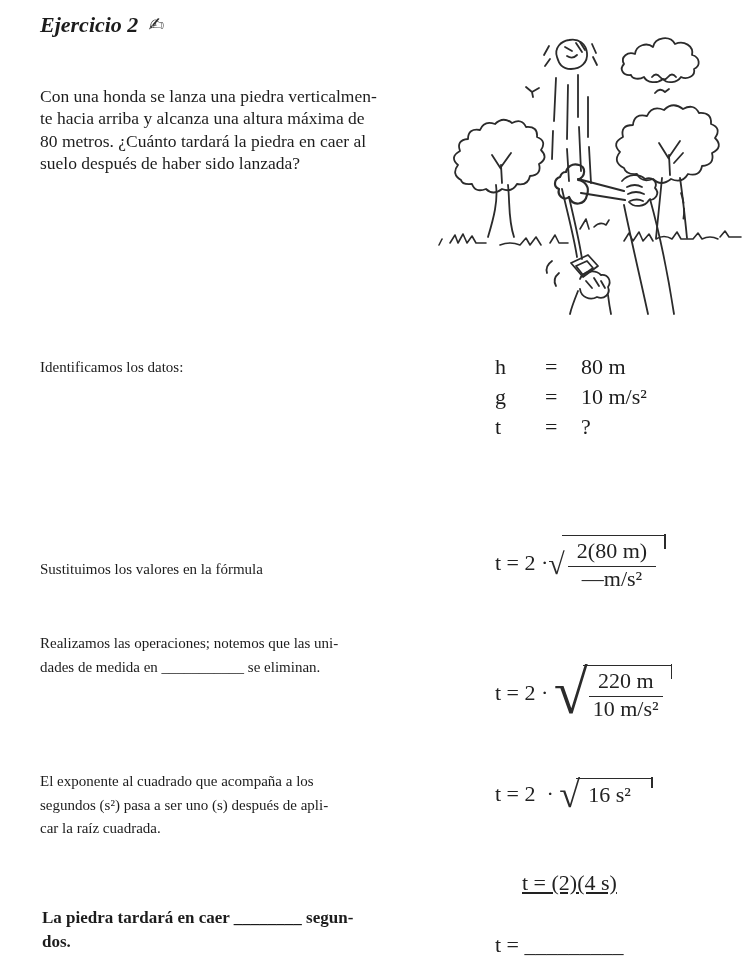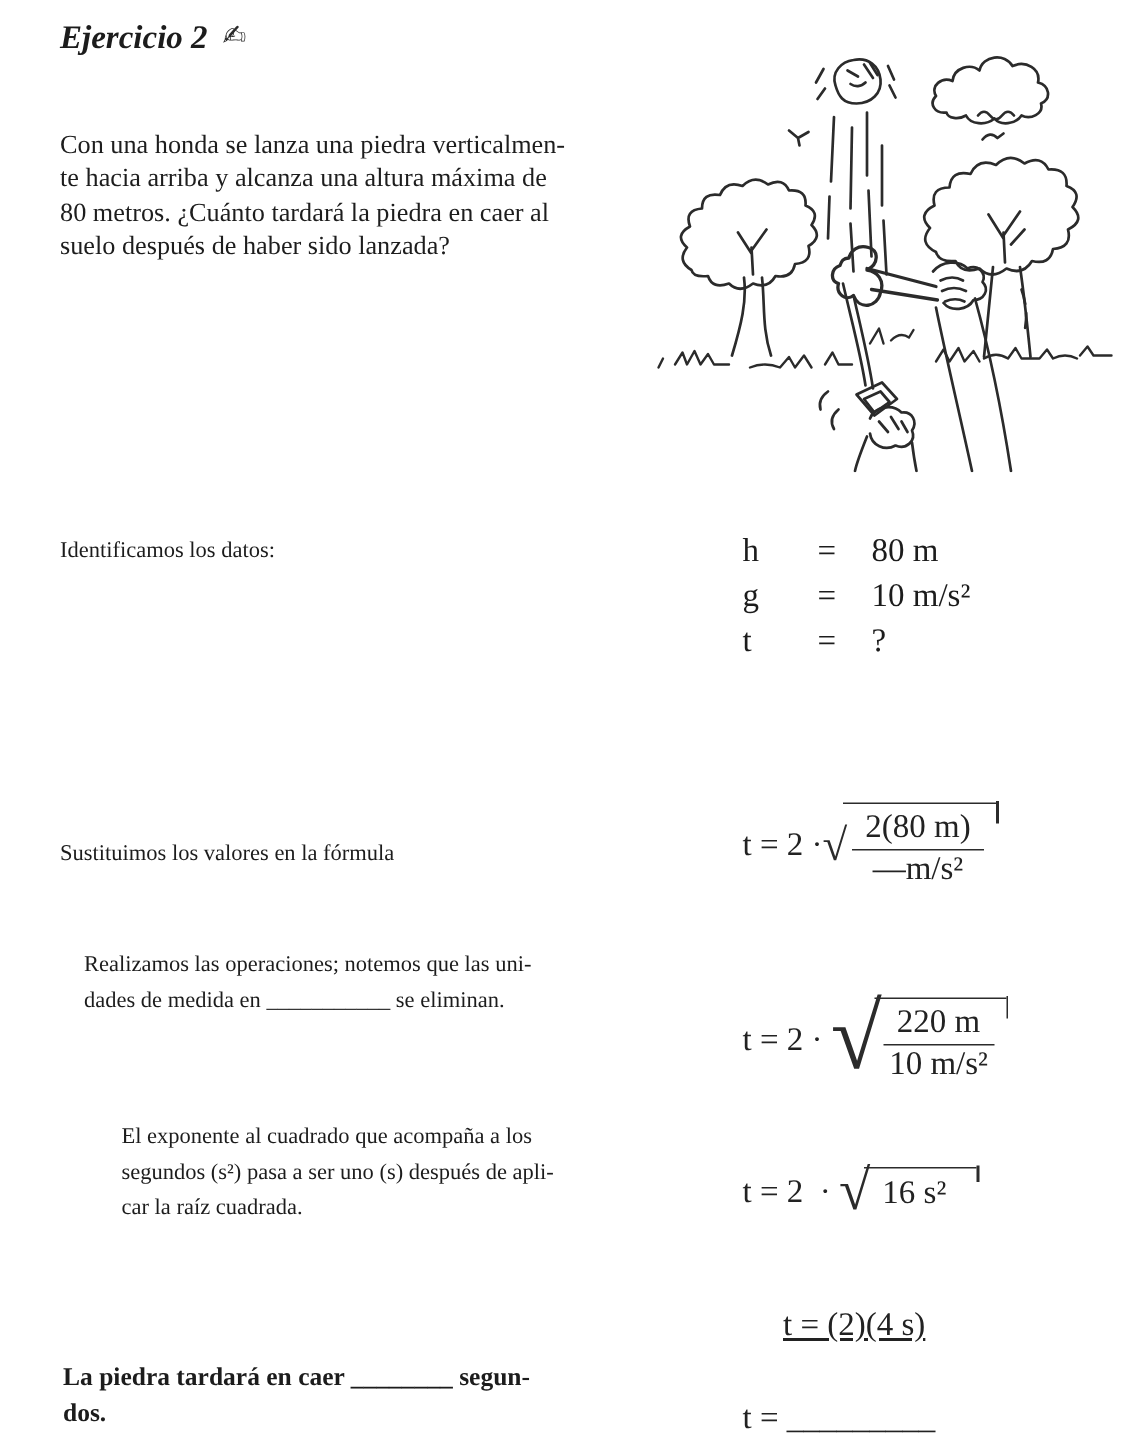--- a/index.html
+++ b/index.html
@@ -163,36 +163,36 @@
       <span class="sign sign-sm">√</span>
       <span class="radbox">
         <span class="frac">
           <span class="num">2(80 m)</span>
           <span class="den" style="display:block;">—m/s²</span>
         </span>
       </span>
     </span>
   </div>
 
-  <div class="abs step-label" style="top:632px;margin-left:16px;">Realizamos las operaciones; notemos que las uni-
+  <div class="abs step-label" style="top:632px;">Realizamos las operaciones; notemos que las uni-
 dades de medida en ___________ se eliminan.</div>
   <div class="abs eq" style="left:495px;top:645px;">
     <span class="lhs">t = 2 · </span>
     <span class="root">
       <span class="sign sign-lg">√</span>
       <span class="radbox">
         <span class="frac">
           <span class="num">220 m</span>
           <span class="den" style="display:block;">10 m/s²</span>
         </span>
       </span>
     </span>
   </div>
 
-  <div class="abs step-label" style="top:747px;margin-left:41px;">El exponente al cuadrado que acompaña a los
+  <div class="abs step-label" style="top:770px;">El exponente al cuadrado que acompaña a los
 segundos (s²) pasa a ser uno (s) después de apli-
 car la raíz cuadrada.</div>
   <div class="abs eq" style="left:495px;top:757px;">
     <span class="lhs">t = 2  · </span>
     <span class="root">
       <span class="sign sign-md">√</span>
       <span class="radbox shallow">
         <span style="padding:0 12px 2px 6px;display:inline-block;">16 s²</span>
       </span>
     </span>

